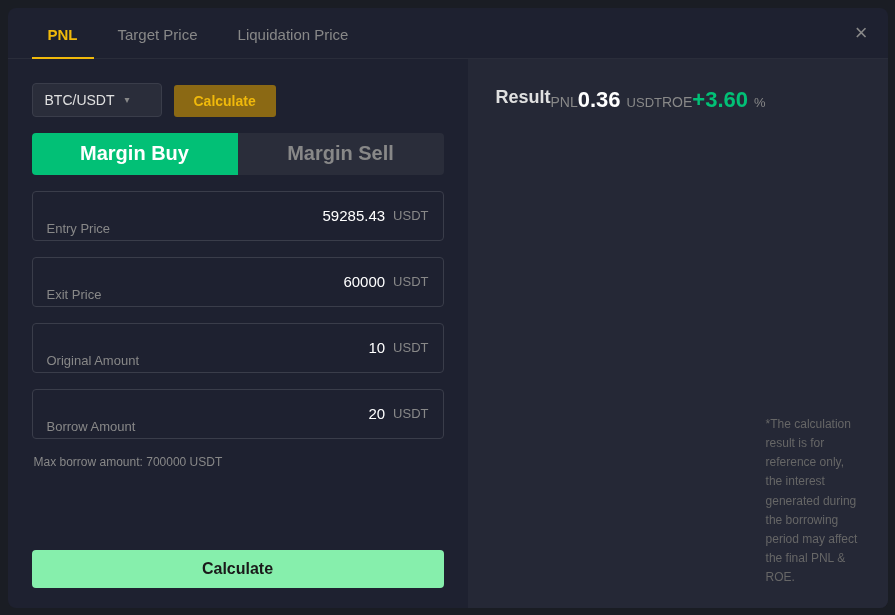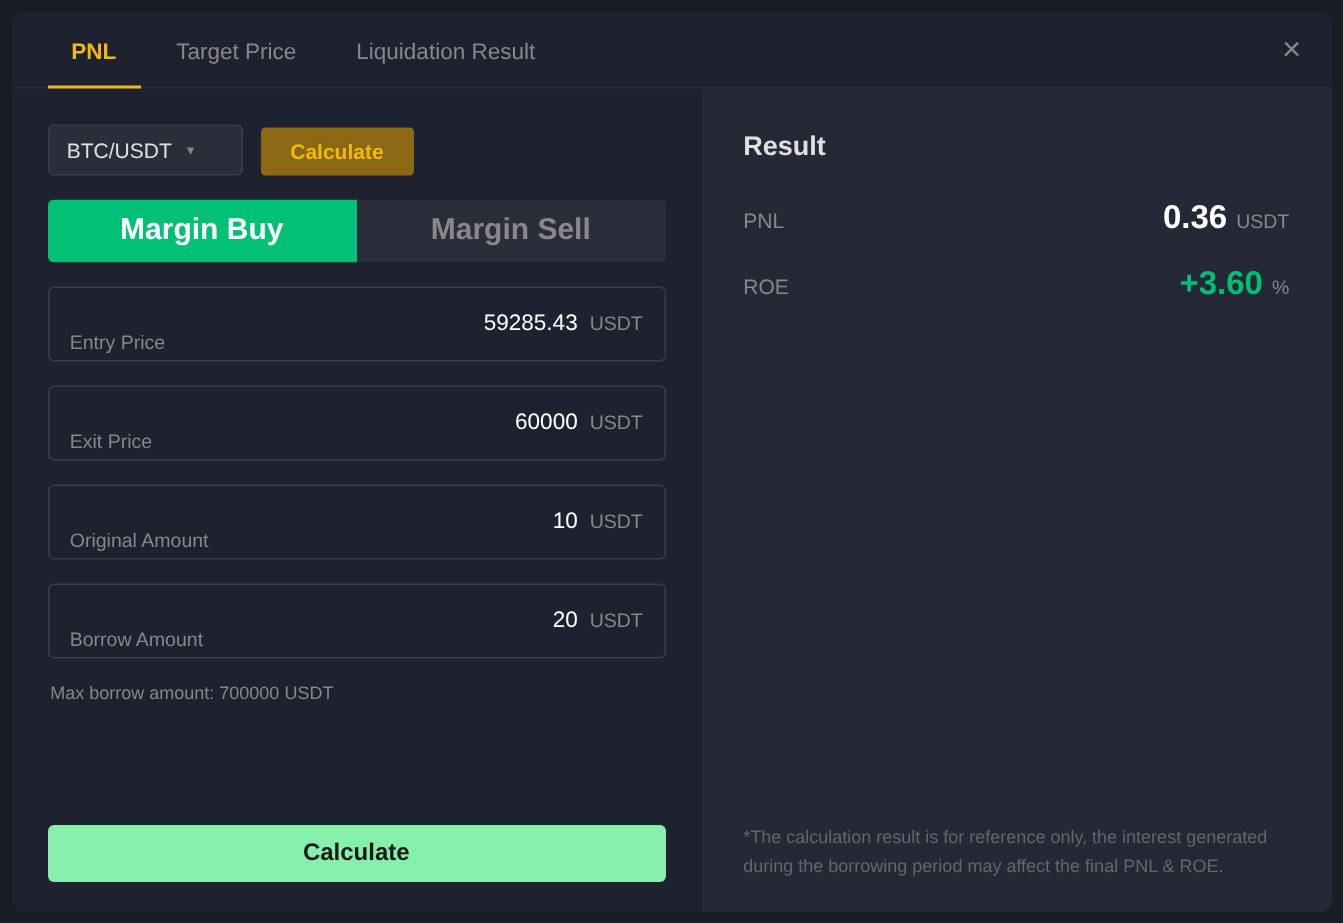--- a/index.html
+++ b/index.html
@@ -77,21 +77,21 @@
       flex-direction: column;
       gap: 16px;
     }
 
     .right-panel {
       flex: 1;
       background: #252836;
       border-radius: 0 0 8px 0;
       padding: 28px 28px 20px;
       display: flex;
-      flex-direction: column;
+      flex-direction: row;
     }
 
     
     .top-controls {
       display: flex;
       align-items: flex-end;
       gap: 12px;
     }
 
     .pair-selector {
@@ -278,21 +278,21 @@
 <div class="modal">
 
   <div class="tabs-header">
     <div class="tab active">
       <span>PNL</span>
     </div>
     <div class="tab">
       <span>Target Price</span>
     </div>
     <div class="tab">
-      <span>Liquidation Result</span>
+      <span>Liquidation Price</span>
     </div>
     <button class="close-btn">×</button>
   </div>
 
   <div class="modal-body">
 
     <div class="left-panel">
 
       <div class="top-controls">
         <div class="pair-selector">

